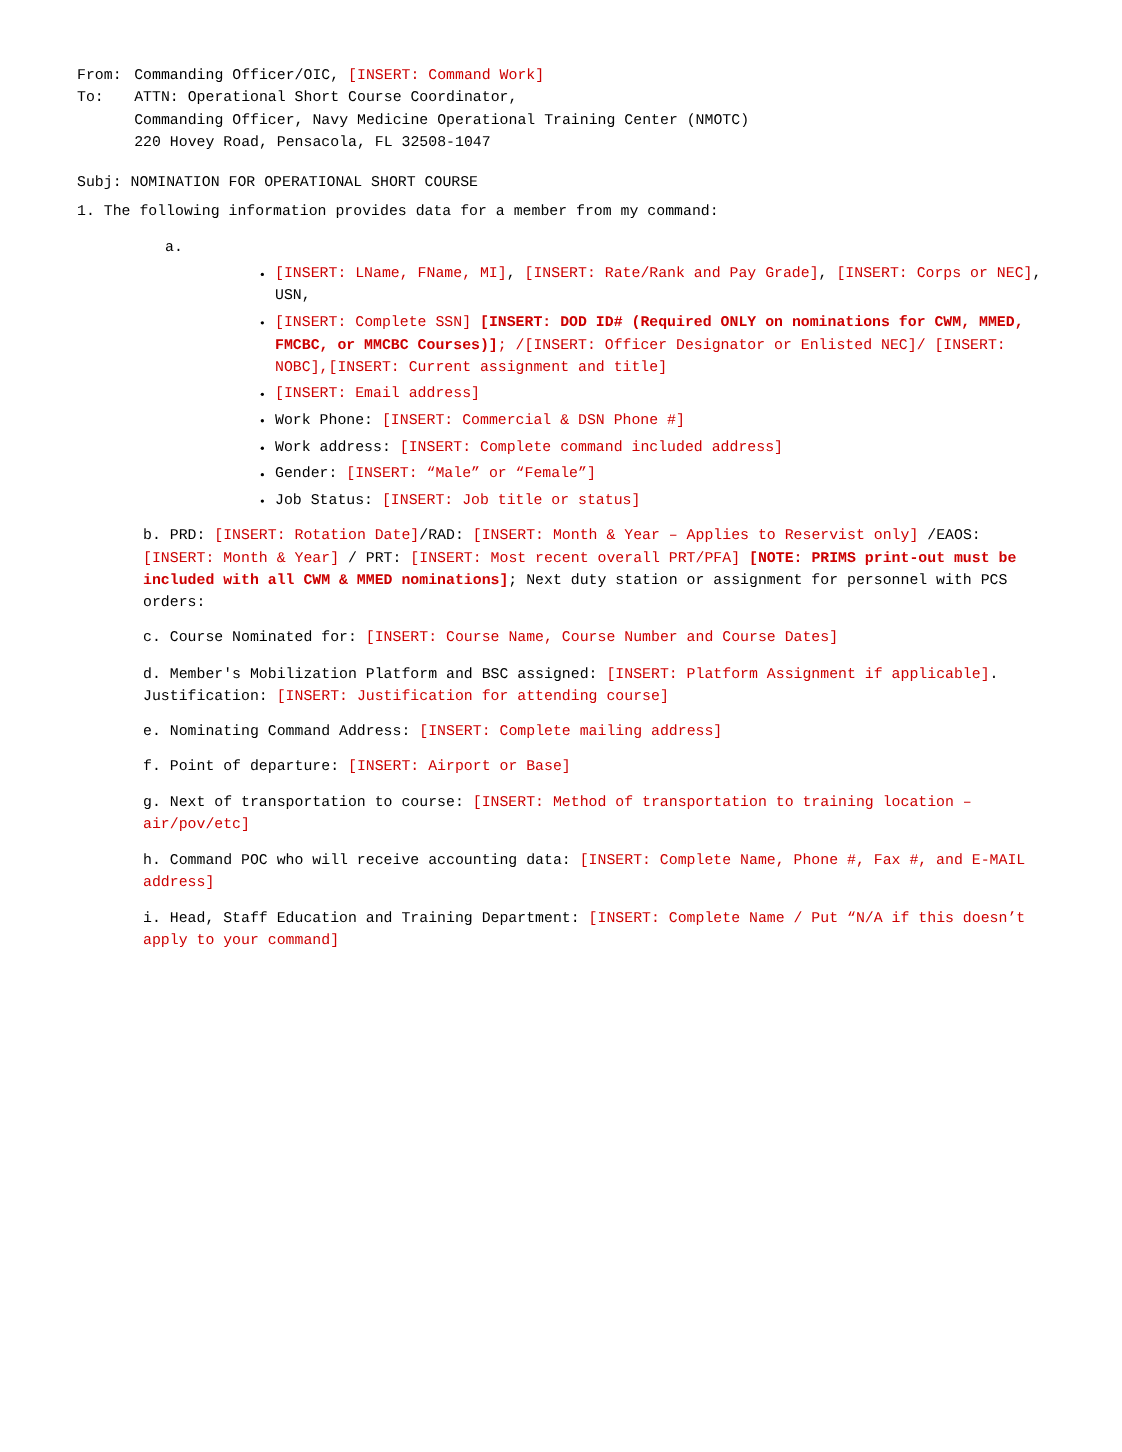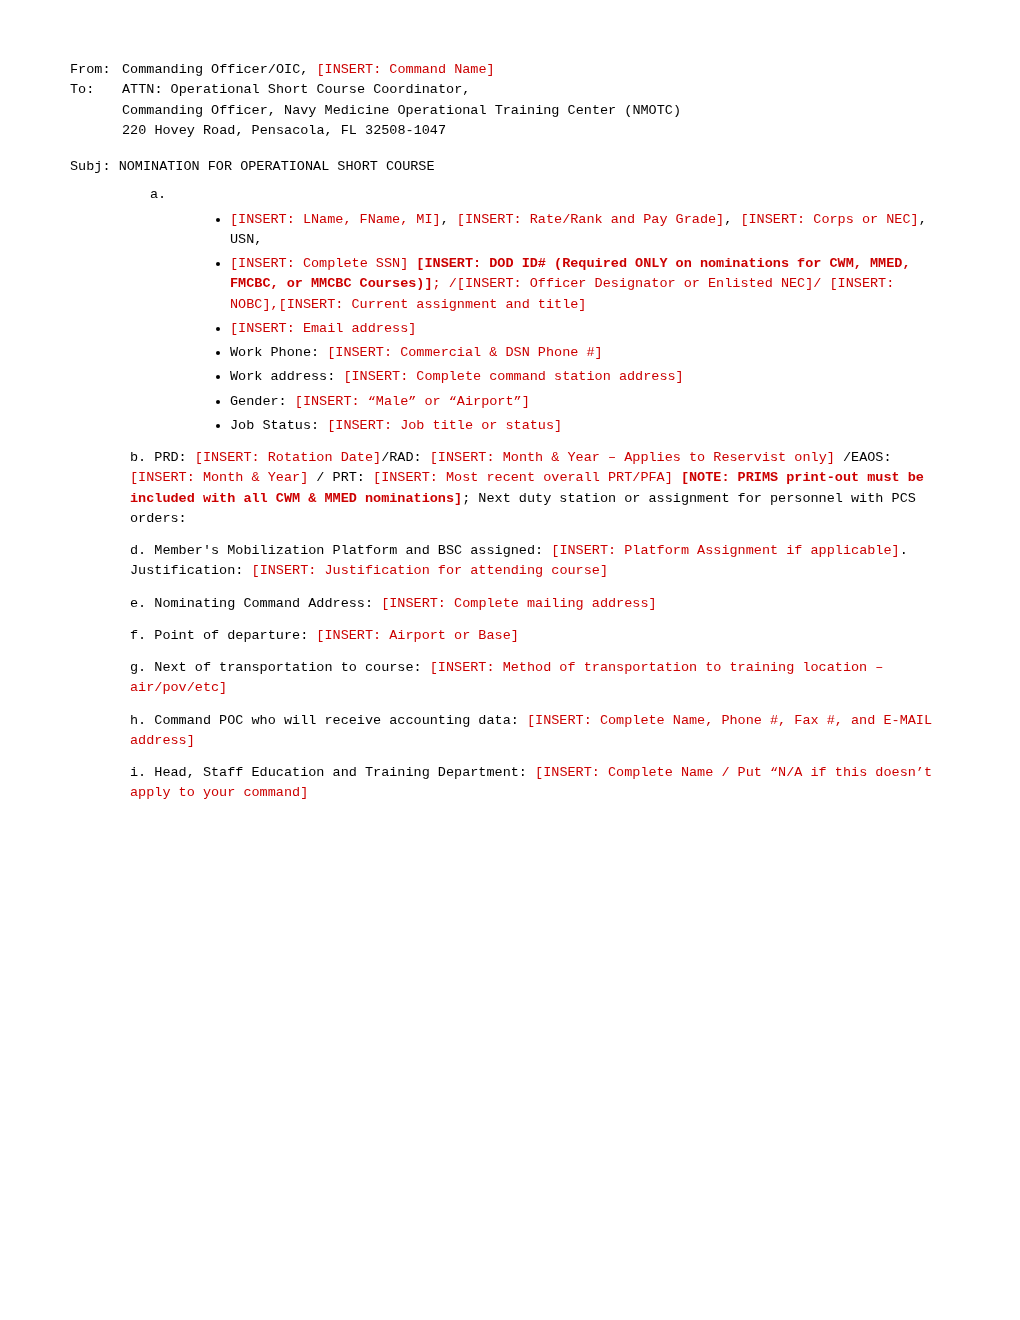--- a/index.html
+++ b/index.html
@@ -67,21 +67,21 @@
       margin-bottom: 12px;
     }
 
     .indent-a {
       margin-left: 80px;
       margin-top: 8px;
     }
 
     .bullet-list {
       list-style: disc;
-      margin-left: 80px;
+      margin-left: 100px;
       margin-top: 4px;
     }
 
     .bullet-list li {
       margin-bottom: 4px;
     }
 
     .para-b, .para-c, .para-d, .para-e, .para-f, .para-g, .para-h, .para-i, .para-j {
       margin-left: 60px;
       margin-top: 12px;
@@ -91,70 +91,74 @@
 </head>
 <body>
 
 <div>
 
 
   <div class="header-section">
     <div class="header-line">
       <span class="header-label">From:</span>
       <span class="header-content">
-        <span>Commanding Officer/OIC, </span><span class="red">[INSERT: Command Name]</span>
+        <span>Commanding Officer/OIC, </span><span class="red">[INSERT: Command Work]</span>
       </span>
     </div>
     <div class="header-line">
       <span class="header-label">To:</span>
       <span class="header-content">
         <div>ATTN: Operational Short Course Coordinator,</div>
         <div>Commanding Officer, Navy Medicine Operational Training Center (NMOTC)</div>
         <div>220 Hovey Road, Pensacola, FL  32508-1047</div>
       </span>
     </div>
   </div>
 
   <div class="subj-section">
     <span>Subj:</span>
     <span>NOMINATION FOR OPERATIONAL SHORT COURSE</span>
   </div>
 
+  <div class="body-section">1. The following information provides data for a member from my command:</div>
 
   <div class="indent-a">
     <div>a.</div>
     <ul class="bullet-list">
       <li>
         <span class="red">[INSERT: LName, FName, MI]</span><span>, </span><span class="red">[INSERT: Rate/Rank and Pay Grade]</span><span>, </span><span class="red">[INSERT: Corps or NEC]</span><span>, USN,</span>
       </li>
       <li>
         <span class="red">[INSERT: </span><span class="red-underline">Complete</span><span class="red"> SSN] </span><span class="red-bold">[INSERT: DOD ID# (Required ONLY on nominations for CWM, MMED, FMCBC, or MMCBC Courses)]</span><span class="red">; /[INSERT: Officer Designator or Enlisted NEC]/ [INSERT: NOBC],[INSERT: Current assignment and title]</span>
       </li>
       <li>
         <span class="red">[INSERT: Email address]</span>
       </li>
       <li>
         <span>Work Phone: </span><span class="red">[INSERT: Commercial &amp; DSN Phone #]</span>
       </li>
       <li>
-        <span>Work address: </span><span class="red">[INSERT: </span><span class="red-underline">Complete</span><span class="red"> command station address]</span>
+        <span>Work address: </span><span class="red">[INSERT: </span><span class="red-underline">Complete</span><span class="red"> command included address]</span>
       </li>
       <li>
-        <span>Gender: </span><span class="red">[INSERT: “Male” or “Airport”]</span>
+        <span>Gender: </span><span class="red">[INSERT: “Male” or “Female”]</span>
       </li>
       <li>
         <span>Job Status: </span><span class="red">[INSERT: Job title or status]</span>
       </li>
     </ul>
   </div>
 
   <div class="para-b">
     <span>b. PRD: </span><span class="red">[INSERT: Rotation Date]</span><span>/RAD: </span><span class="red">[INSERT: Month &amp; Year – Applies to Reservist only]</span><span> /EAOS: </span><span class="red">[INSERT: Month &amp; Year]</span><span> / PRT: </span><span class="red">[INSERT: Most recent overall PRT/PFA]</span> <span class="red-bold">[NOTE: PRIMS print-out must be included with all CWM &amp; MMED nominations]</span><span>; Next duty station or assignment for personnel with PCS orders:</span>
   </div>
 
+  <div class="para-c">
+    <span>c. Course Nominated for: </span><span class="red"> [INSERT: Course Name, Course Number and Course Dates]</span>
+  </div>
 
   <div class="para-d">
     <span>d. Member's Mobilization Platform and BSC assigned: </span><span class="red">[INSERT: Platform Assignment if applicable]</span><span>.  Justification: </span><span class="red">[INSERT: Justification for attending course]</span>
   </div>
 
   <div class="para-e">
     <span>e. Nominating Command Address: </span><span class="red">[INSERT: </span><span class="red-underline">Complete</span><span class="red"> mailing address]</span>
   </div>
 
   <div class="para-f">

